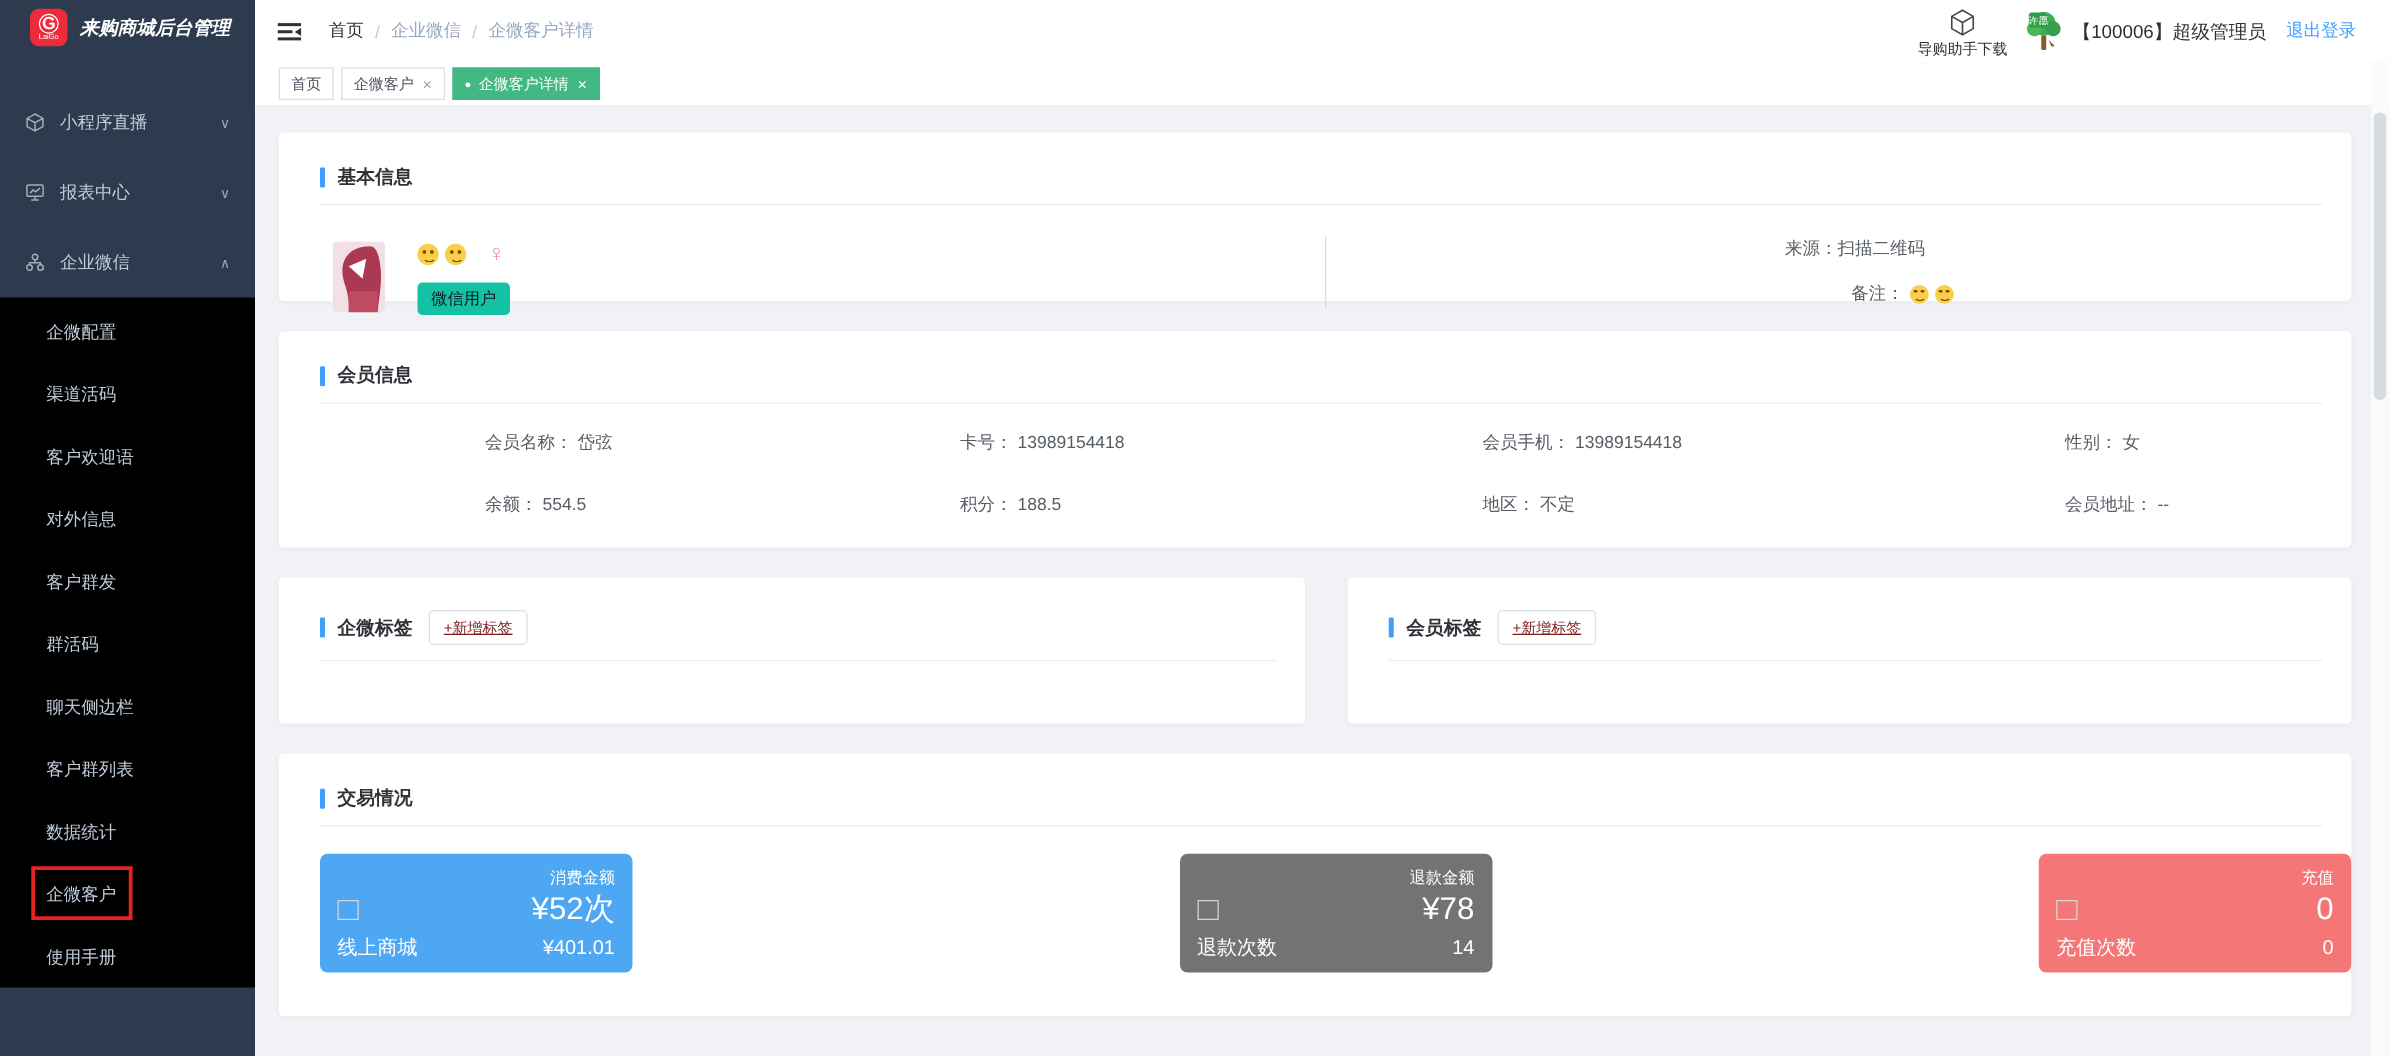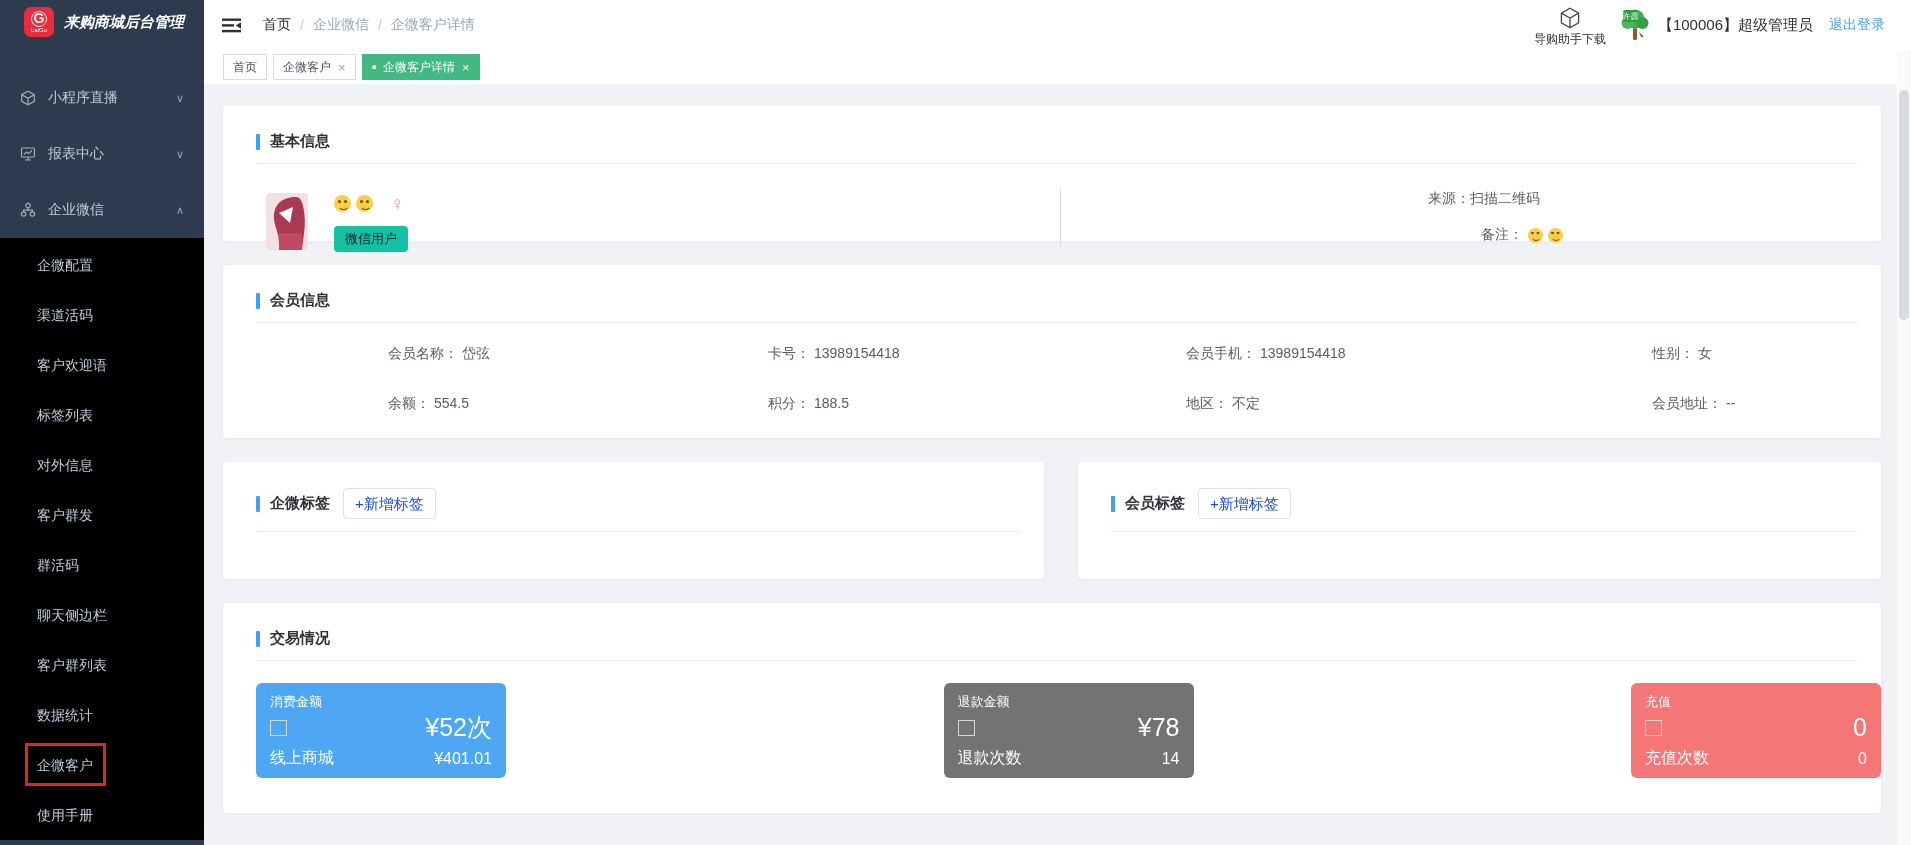--- a/index.html
+++ b/index.html
@@ -80,26 +80,26 @@
   .card-member { height:173px; }
   .mi-grid { display:grid; grid-template-columns:380px 418px 466px auto; margin-top:5px; }
   .mi-cell { padding-left:165px; height:50px; line-height:50px; color:#565d64; white-space:nowrap; }
   .mi-cell .v { margin-left:4px; }
 
   
   .tag-row { display:flex; gap:34px; }
   .card-tags { height:117px; }
   .card-tags.qw { width:821px; flex:0 0 auto; }
   .card-tags.mb { flex:1; }
-  .add-tag-btn { margin-left:13px; font-size:15px; color:#1d4ed8; border:1px solid #dcdfe6; border-radius:4px;
-    background:#fff; padding:7px 11px; cursor:pointer; line-height:1; }
+  .add-tag-btn { margin-left:13px; font-size:12px; color:#7f1d1d; border:1px solid #dcdfe6; border-radius:4px;
+    background:#fff; padding:7px 11px; cursor:pointer; line-height:1;text-decoration:underline; }
 
   
   .card-trans { height:210px; }
-  .stats-row { display:flex; justify-content:space-between; margin:22px 0 0 0; padding:0 0 0 33px; }
+  .stats-row { display:flex; justify-content:space-between; margin:22px 0 0 0; padding:0 0 0 33px;text-align:right; }
   .stats-row { padding-right:0; }
   .stat { width:250px; height:95px; border-radius:6px; color:#fff; padding:10px 14px 9px 14px; display:flex; flex-direction:column; }
   .stat-title { font-size:13px; }
   .stat-mid { display:flex; justify-content:space-between; align-items:flex-end; margin-top:3px; flex:1; }
   .ph-box { width:17px; height:16px; border:1px solid #d6d6d6; margin-bottom:4px; }
   .stat-main { font-size:25px; line-height:1; }
   .stat-foot { display:flex; justify-content:space-between; align-items:center; margin-top:8px; font-size:16px; }
 
   
   .scrollbar { position:absolute; right:0; top:50px; width:14px; bottom:0; background:#fafafa; }
@@ -155,21 +155,20 @@
       </span>
       <span class="m-label">企业微信</span>
       <span class="chev">∧</span>
     </li>
   </ul>
 
   <ul class="submenu">
     <li><span>企微配置</span></li>
     <li><span>渠道活码</span></li>
     <li><span>客户欢迎语</span></li>
-    <li><span>标签列表</span></li>
     <li><span>对外信息</span></li>
     <li><span>客户群发</span></li>
     <li><span>群活码</span></li>
     <li><span>聊天侧边栏</span></li>
     <li><span>客户群列表</span></li>
     <li><span>数据统计</span></li>
     <li>
       <span>企微客户</span>
       <span class="annotation-box"></span>
     </li>

